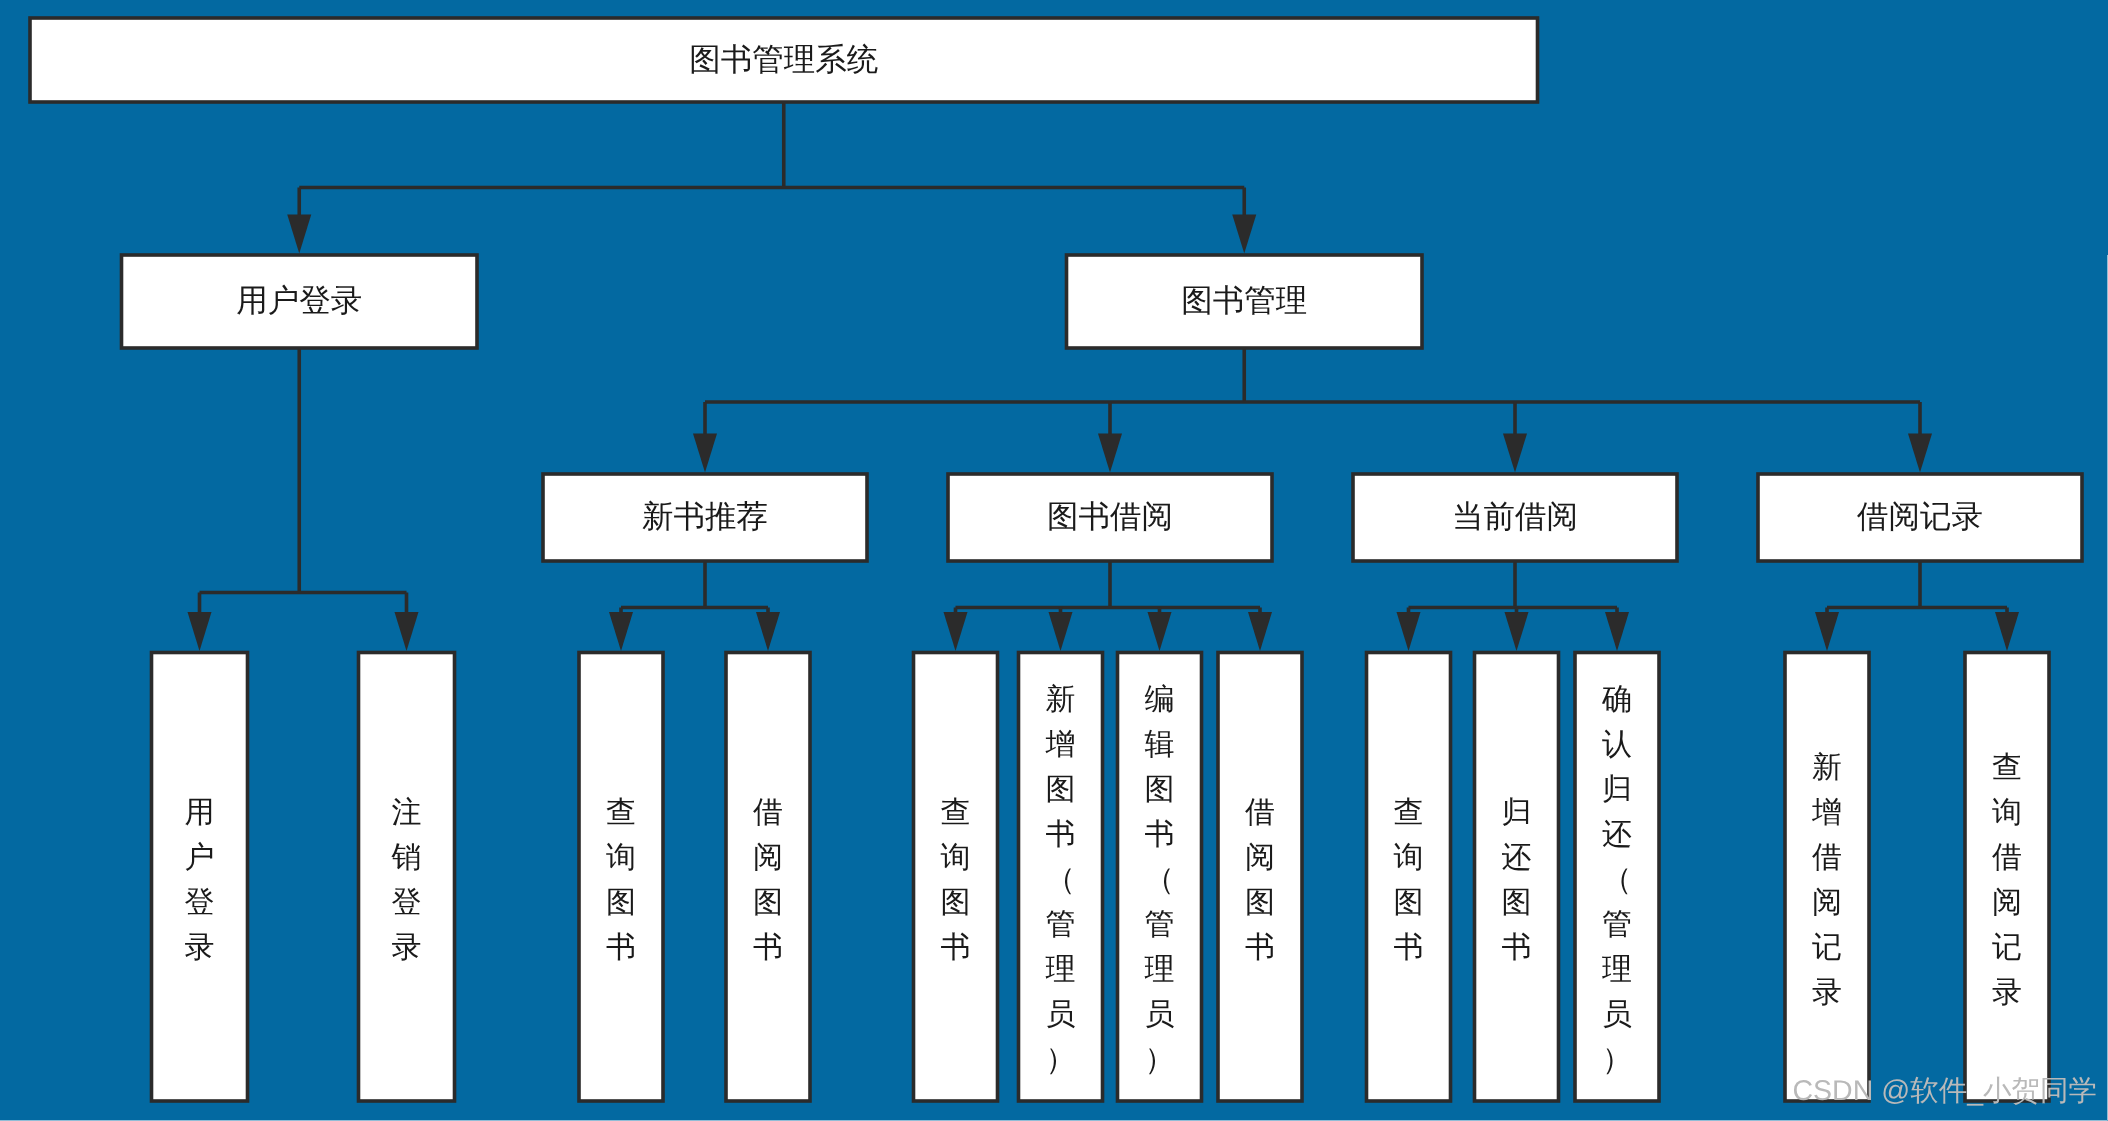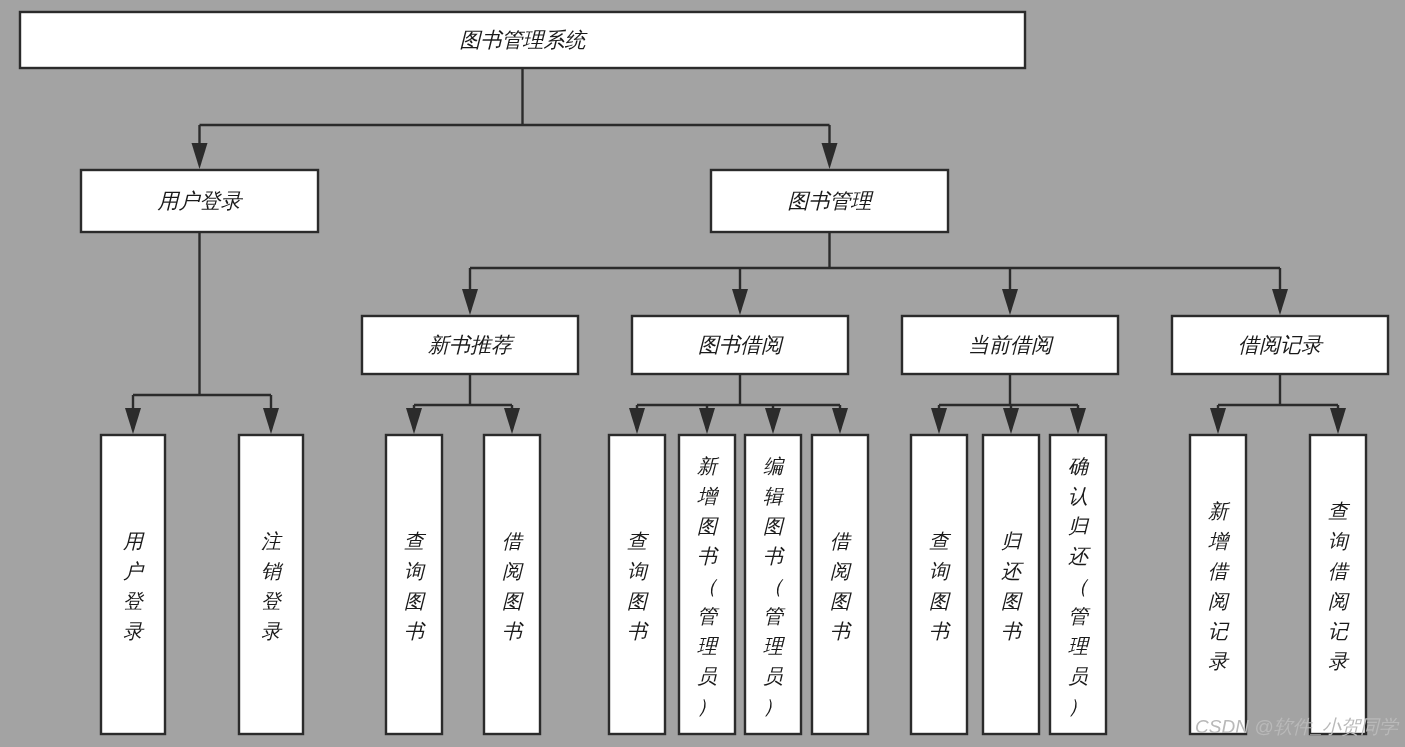--- a/index.html
+++ b/index.html
@@ -7,23 +7,22 @@
     padding: 0;
     background: #ffffff;
   }
   body {
     font-family: "Liberation Sans", "DejaVu Sans", sans-serif;
   }
   #diagram-root {
     position: relative;
     width: 1405px;
     height: 747px;
-    background: #a3a3a3;
+    background: #0369a1;
     overflow: hidden;
-    font-style: italic;
   }
   svg#flowchart {
     position: absolute;
     left: 0;
     top: 0;
     width: 1405px;
     height: 747px;
     display: block;
   }
   .node-box {

